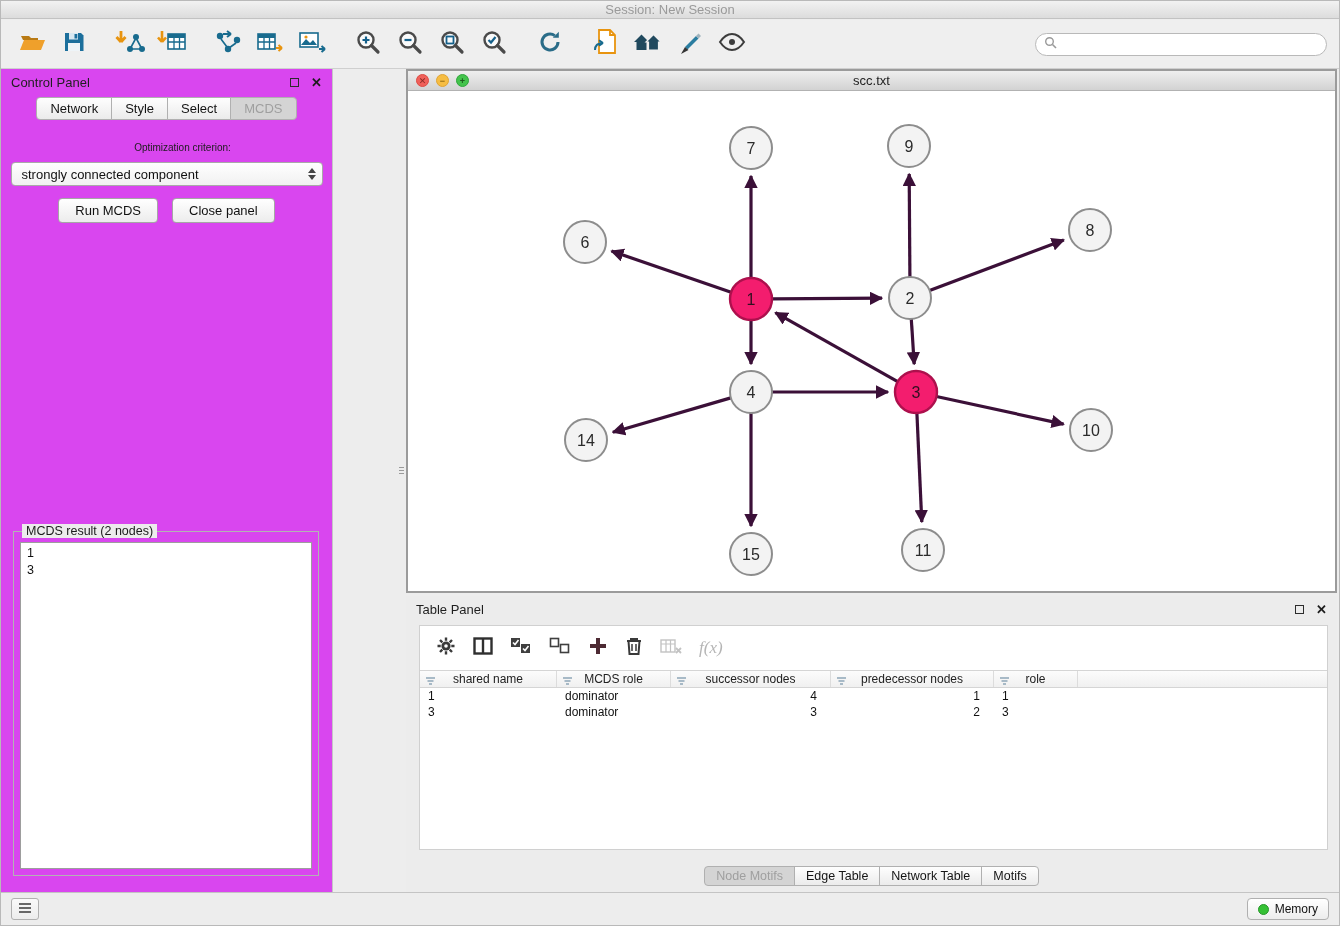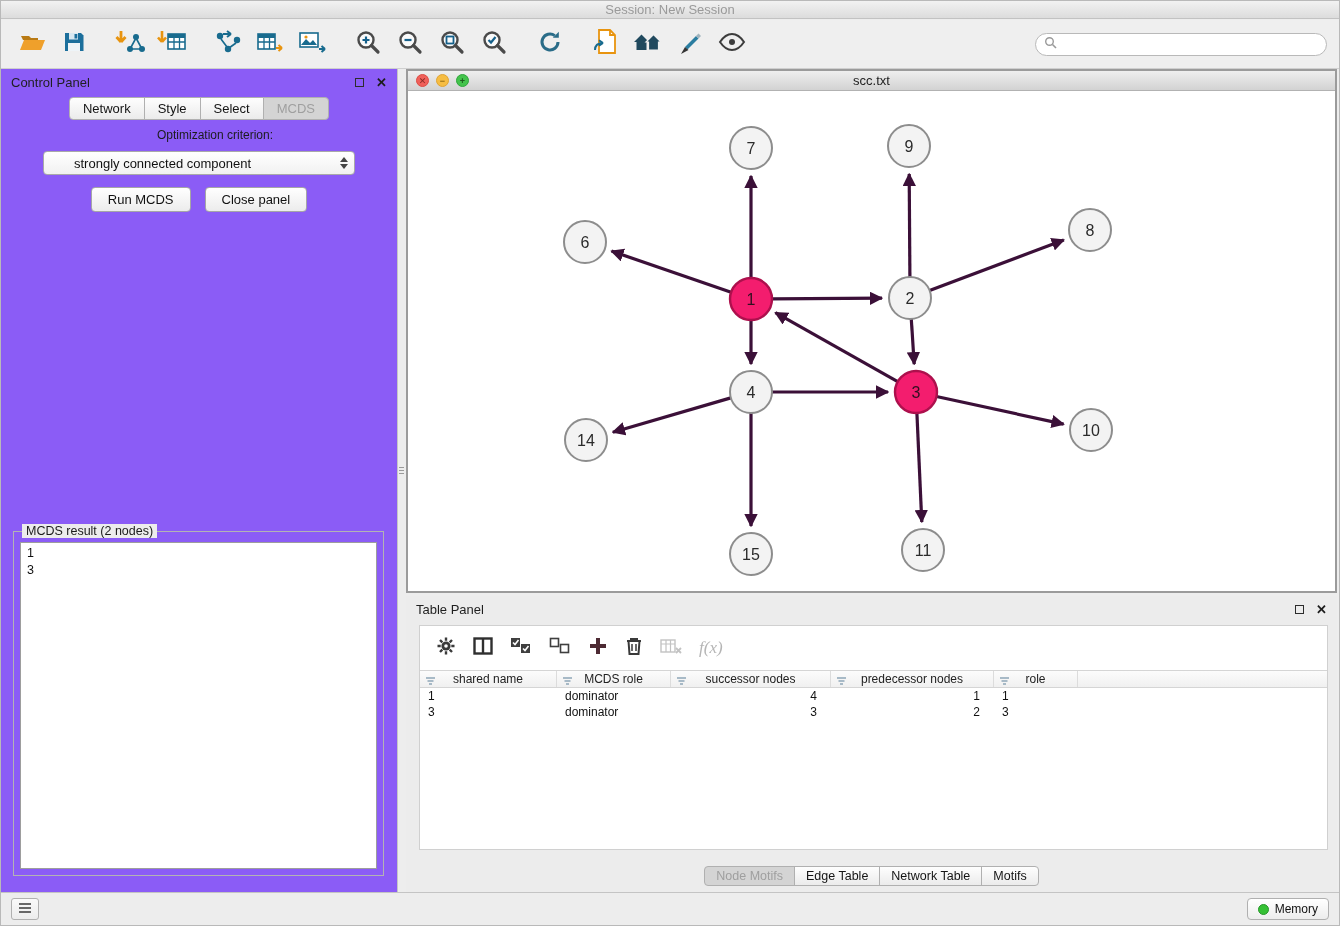--- a/index.html
+++ b/index.html
@@ -14,40 +14,40 @@
   
   .toolbar { position:absolute; top:19px; left:0; right:0; height:49px; background:#efefef;
     border-bottom:1px solid #cfcfcf; display:flex; align-items:center; padding-left:10px; }
   .tb-btn { width:42px; height:42px; display:flex; align-items:center; justify-content:center; flex:0 0 auto; }
   .tb-gap { width:14px; flex:0 0 auto; }
   .searchbox { margin-left:auto; margin-right:12px; width:292px; height:23px; border:1px solid #b9b9b9;
     border-radius:12px; background:#fff; display:flex; align-items:center; padding:0 8px; gap:5px; }
   .searchbox input { border:none; outline:none; flex:1; font-size:12px; background:transparent; font-family:"Liberation Sans",sans-serif;}
 
   
-  .control-panel { position:absolute; left:0; top:68px; width:397px; bottom:33px; background:#8b5cf6;
+  .control-panel { position:absolute; left:0; top:68px; width:332px; bottom:33px; background:#d946ef;
     border-right:1px solid #c6c6c6; }
   .panel-header { display:flex; align-items:center; padding:6px 10px 4px 10px; font-size:13px; color:#1f1f1f; }
   .panel-header .spacer { flex:1; }
   .ph-float { width:9px; height:9px; border:1.5px solid #2c2c2c; margin-right:12px; cursor:pointer; }
   .ph-close { font-size:13px; font-weight:bold; color:#1c1c1c; cursor:pointer; line-height:10px; }
   .ph-close::before { content:"\2715"; }
 
   .tabs-row { display:flex; justify-content:center; margin-top:3px; }
   .tab { border:1px solid #b0b0b0; background:linear-gradient(#fefefe,#ebebeb); padding:3px 13px;
     font-size:13px; color:#141414; margin-left:-1px; cursor:pointer; }
   .tab:first-child { border-radius:4px 0 0 4px; margin-left:0; }
   .tab:last-child { border-radius:0 4px 4px 0; }
   .tab.selected { background:#d4d4d4; color:#9f9f9f; }
 
-  .opt-label { text-align:center; font-size:12px; color:#1c1c1c; margin-top:8px;padding-left:32px; }
+  .opt-label { text-align:center; font-size:10px; color:#1c1c1c; margin-top:22px;padding-left:32px; }
   .dropdown { width:312px; height:24px; margin:9px auto 0 auto; border:1px solid #a9a9a9; border-radius:4px;
     background:linear-gradient(#ffffff,#f1f1f1); display:flex; align-items:center; padding:0 6px 0 10px;
     font-size:13px; color:#111; cursor:pointer; }
-  .dropdown .dd-label { flex:1;margin-left:20px; }
+  .dropdown .dd-label { flex:1; }
   .dd-arrows { display:flex; flex-direction:column; gap:2px; align-items:center; }
   .dd-arrows i { width:0; height:0; border-left:4px solid transparent; border-right:4px solid transparent; display:block; }
   .dd-arrows i.up { border-bottom:5px solid #444; }
   .dd-arrows i.down { border-top:5px solid #444; }
 
   .btn-row { display:flex; justify-content:center; gap:14px; margin-top:12px; }
   .push-btn { border:1px solid #a6a6a6; border-radius:4px; background:linear-gradient(#ffffff,#ececec);
     font-size:13px; color:#111; padding:4px 16px; cursor:pointer; font-family:"Liberation Sans",sans-serif; }
 
   .result-group { position:absolute; left:12px; right:13px; top:426px; bottom:16px; border:1px solid #b3b3b3;margin-top:36px; }

